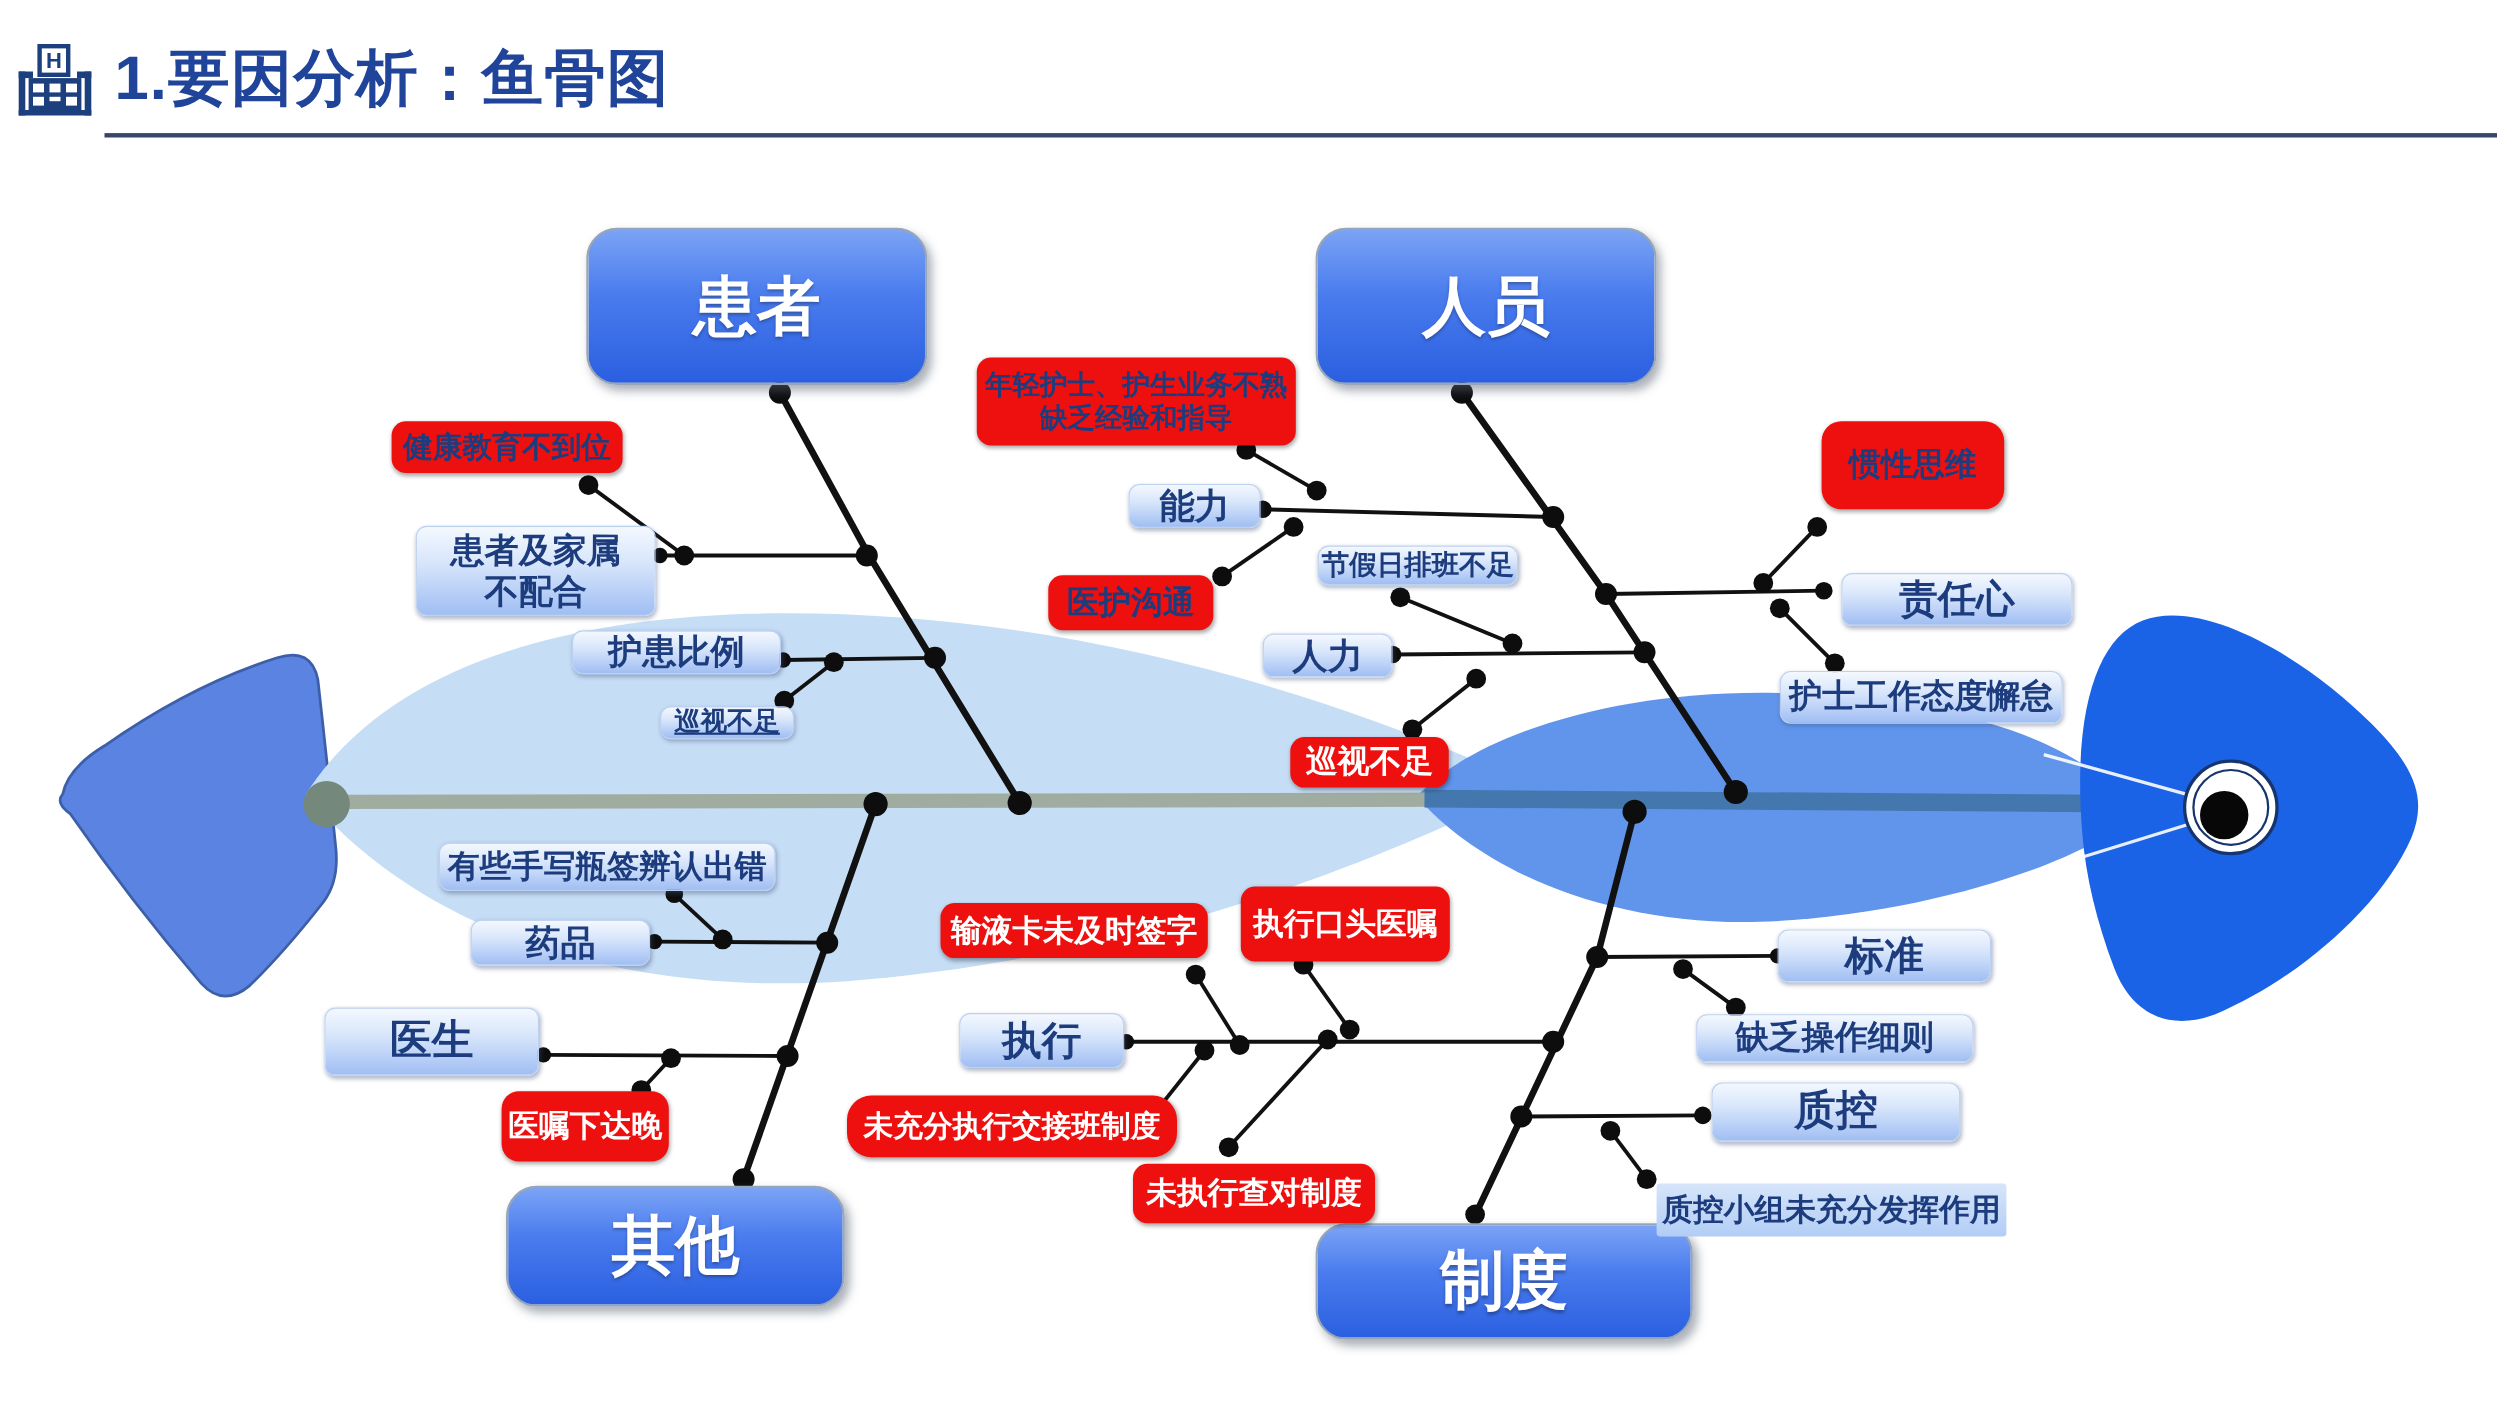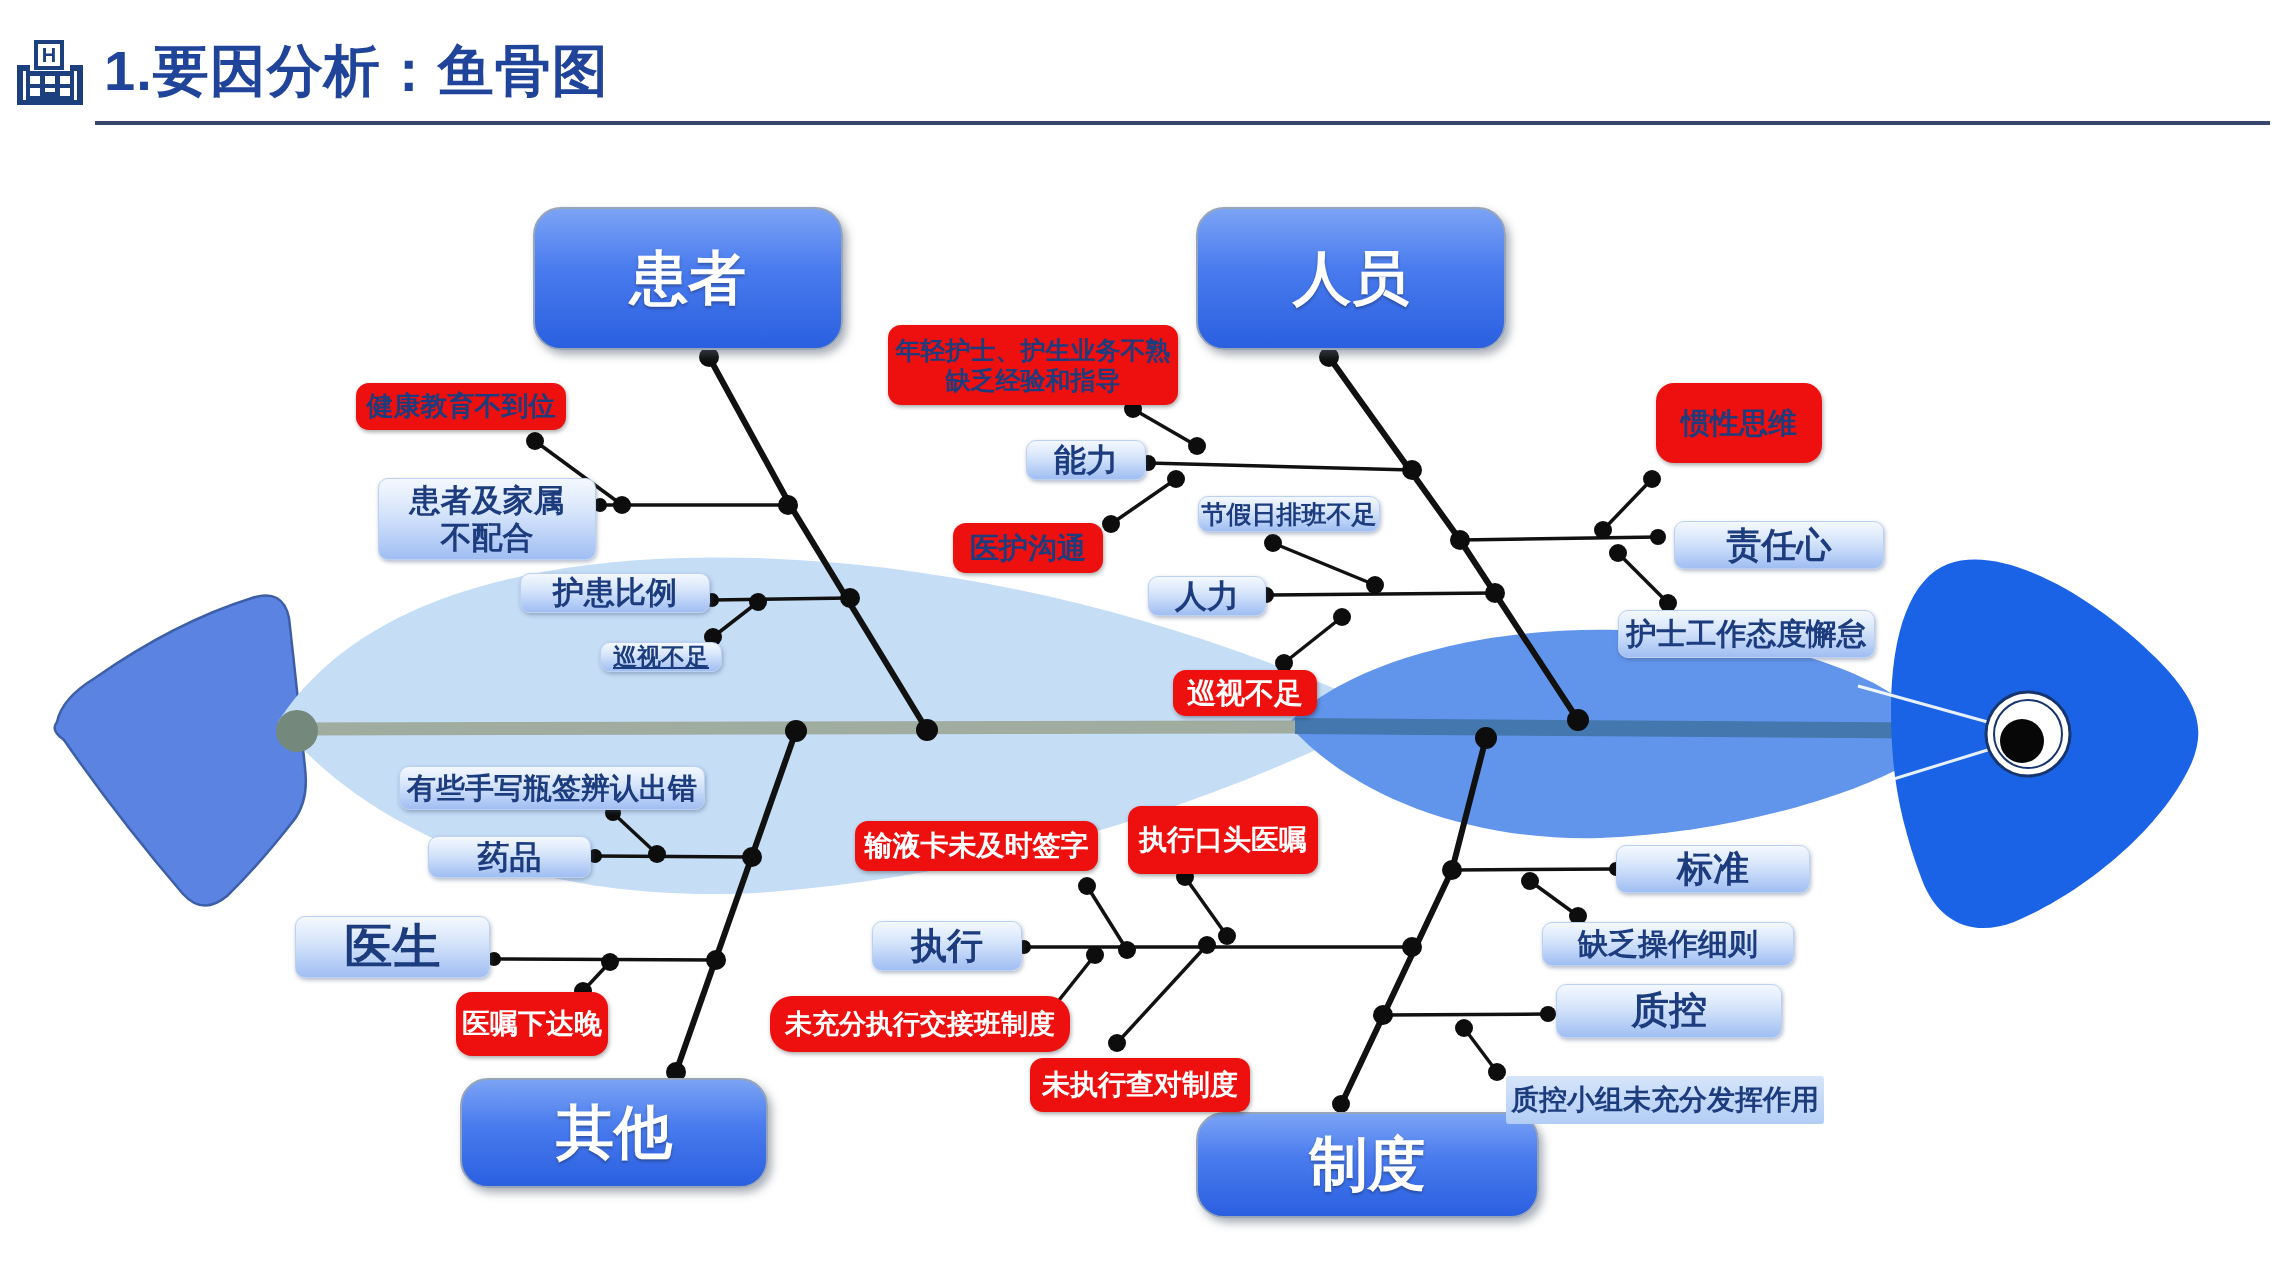--- a/index.html
+++ b/index.html
@@ -223,21 +223,21 @@
   <div class="lbl red navy" style="left:953px;top:523px;width:150px;height:50px;font-size:29px;">医护沟通</div>
   <div class="lbl blue" style="left:1198px;top:496px;width:182px;height:36px;font-size:25px;">节假日排班不足</div>
   <div class="lbl blue" style="left:1148px;top:576px;width:118px;height:40px;font-size:32px;">人力</div>
   <div class="lbl red" style="left:1173px;top:670px;width:144px;height:46px;font-size:29px;">巡视不足</div>
   <div class="lbl red navy" style="left:1656px;top:383px;width:166px;height:80px;font-size:29px;border-radius:18px;">惯性思维</div>
   <div class="lbl blue" style="left:1674px;top:521px;width:210px;height:48px;font-size:35px;">责任心</div>
   <div class="lbl blue" style="left:1618px;top:610px;width:257px;height:48px;font-size:30px;">护士工作态度懈怠</div>
 
   <div class="lbl blue" style="left:399px;top:766px;width:306px;height:44px;font-size:29px;">有些手写瓶签辨认出错</div>
   <div class="lbl blue" style="left:428px;top:836px;width:163px;height:42px;font-size:32px;">药品</div>
-  <div class="lbl blue" style="left:295px;top:916px;width:195px;height:62px;font-size:48px;">医生</div>
+  <div class="lbl blue" style="left:295px;top:916px;width:195px;height:62px;font-size:38px;">医生</div>
   <div class="lbl red" style="left:456px;top:992px;width:152px;height:64px;font-size:28px;border-radius:16px;">医嘱下达晚</div>
 
   <div class="lbl red" style="left:855px;top:821px;width:243px;height:50px;font-size:28px;">输液卡未及时签字</div>
   <div class="lbl red" style="left:1128px;top:806px;width:190px;height:68px;font-size:28px;">执行口头医嘱</div>
   <div class="lbl blue" style="left:872px;top:921px;width:150px;height:50px;font-size:36px;">执行</div>
   <div class="lbl red" style="left:770px;top:996px;width:300px;height:56px;font-size:27px;border-radius:22px;">未充分执行交接班制度</div>
   <div class="lbl red" style="left:1030px;top:1058px;width:220px;height:54px;font-size:28px;">未执行查对制度</div>
   <div class="lbl blue" style="left:1616px;top:845px;width:194px;height:48px;font-size:36px;">标准</div>
   <div class="lbl blue" style="left:1542px;top:922px;width:252px;height:44px;font-size:30px;">缺乏操作细则</div>
   <div class="lbl blue" style="left:1556px;top:984px;width:226px;height:54px;font-size:38px;">质控</div>

